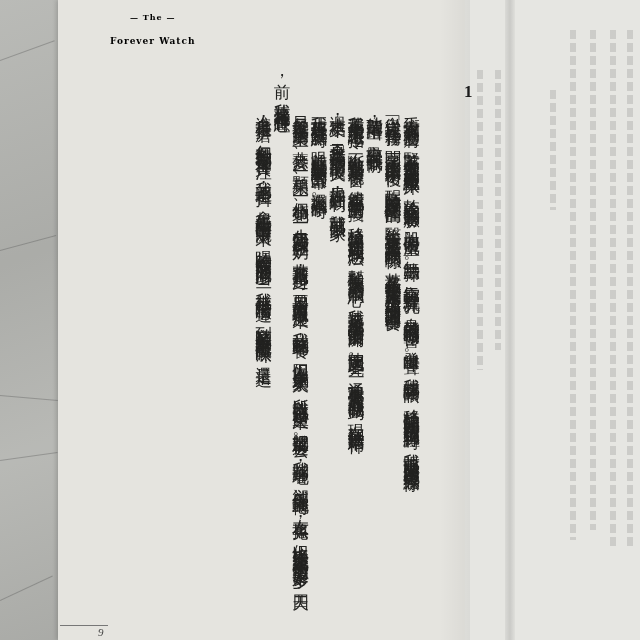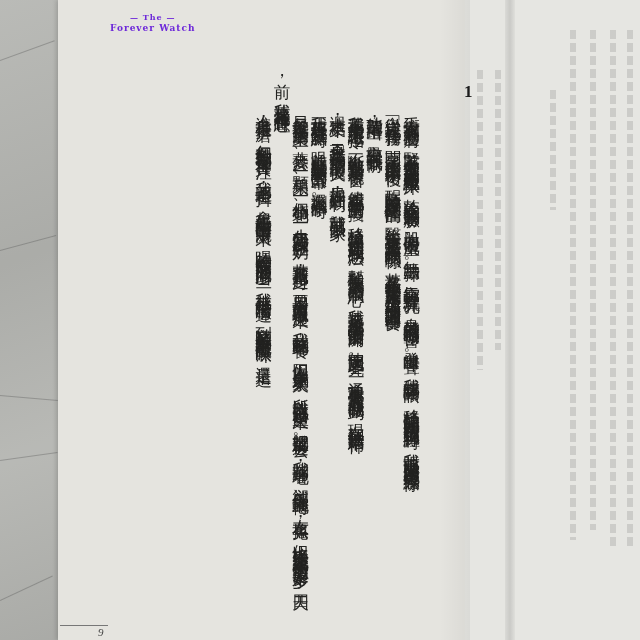--- a/index.html
+++ b/index.html
@@ -50,34 +50,34 @@
     .spine-shadow {
       position: absolute;
       left: 505px; top: 0;
       width: 10px; height: 640px;
       background: linear-gradient(90deg, rgba(0,0,0,0.05), rgba(0,0,0,0.12), rgba(0,0,0,0.03));
     }
     .running-head {
       position: absolute;
       left: 110px; top: 12px;
       text-align: center;
-      color: #6d28d9;
+      color: #000000;
     }
     .running-head .the {
       font-size: 8px;
       letter-spacing: 1px;
       font-weight: bold;
       display: block;
     }
     .running-head .title {
       font-size: 9px;
       letter-spacing: 1px;
       font-weight: bold;
       display: block;
-      margin-top: 1px;
+      margin-top: 14px;
     }
     .chapter-number {
       position: absolute;
       left: 464px; top: 82px;
       font-family: "Liberation Serif", serif;
       font-weight: bold;
       font-size: 17px;
       color: #1c1c1c;
     }
     .body-text {

